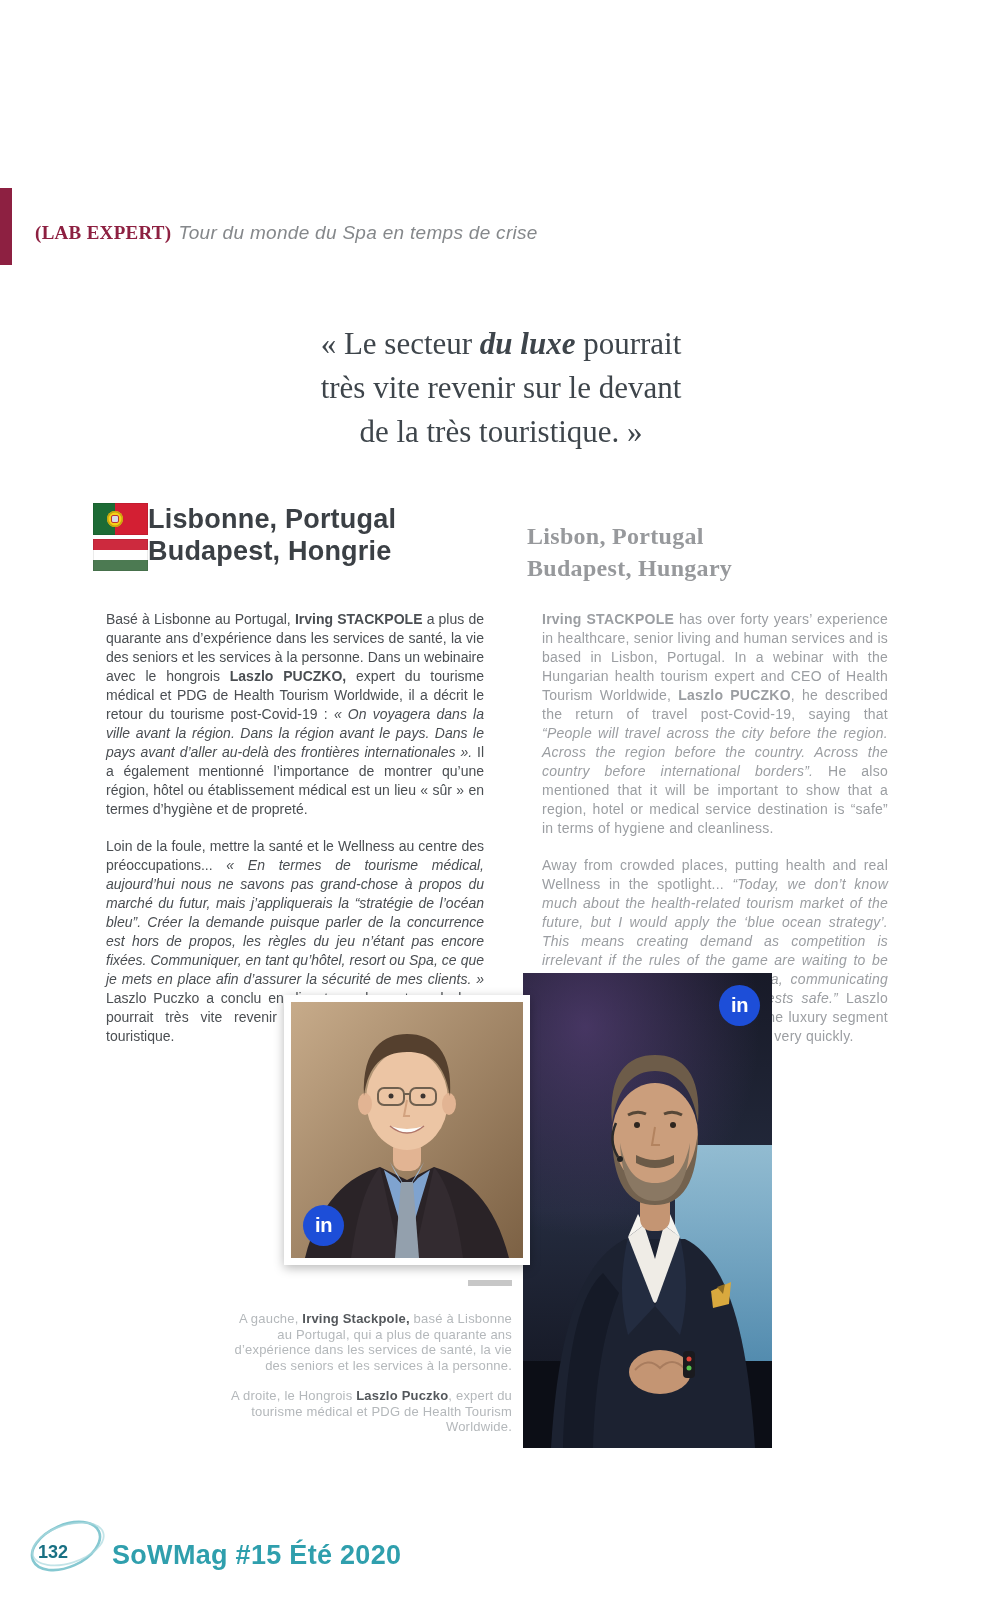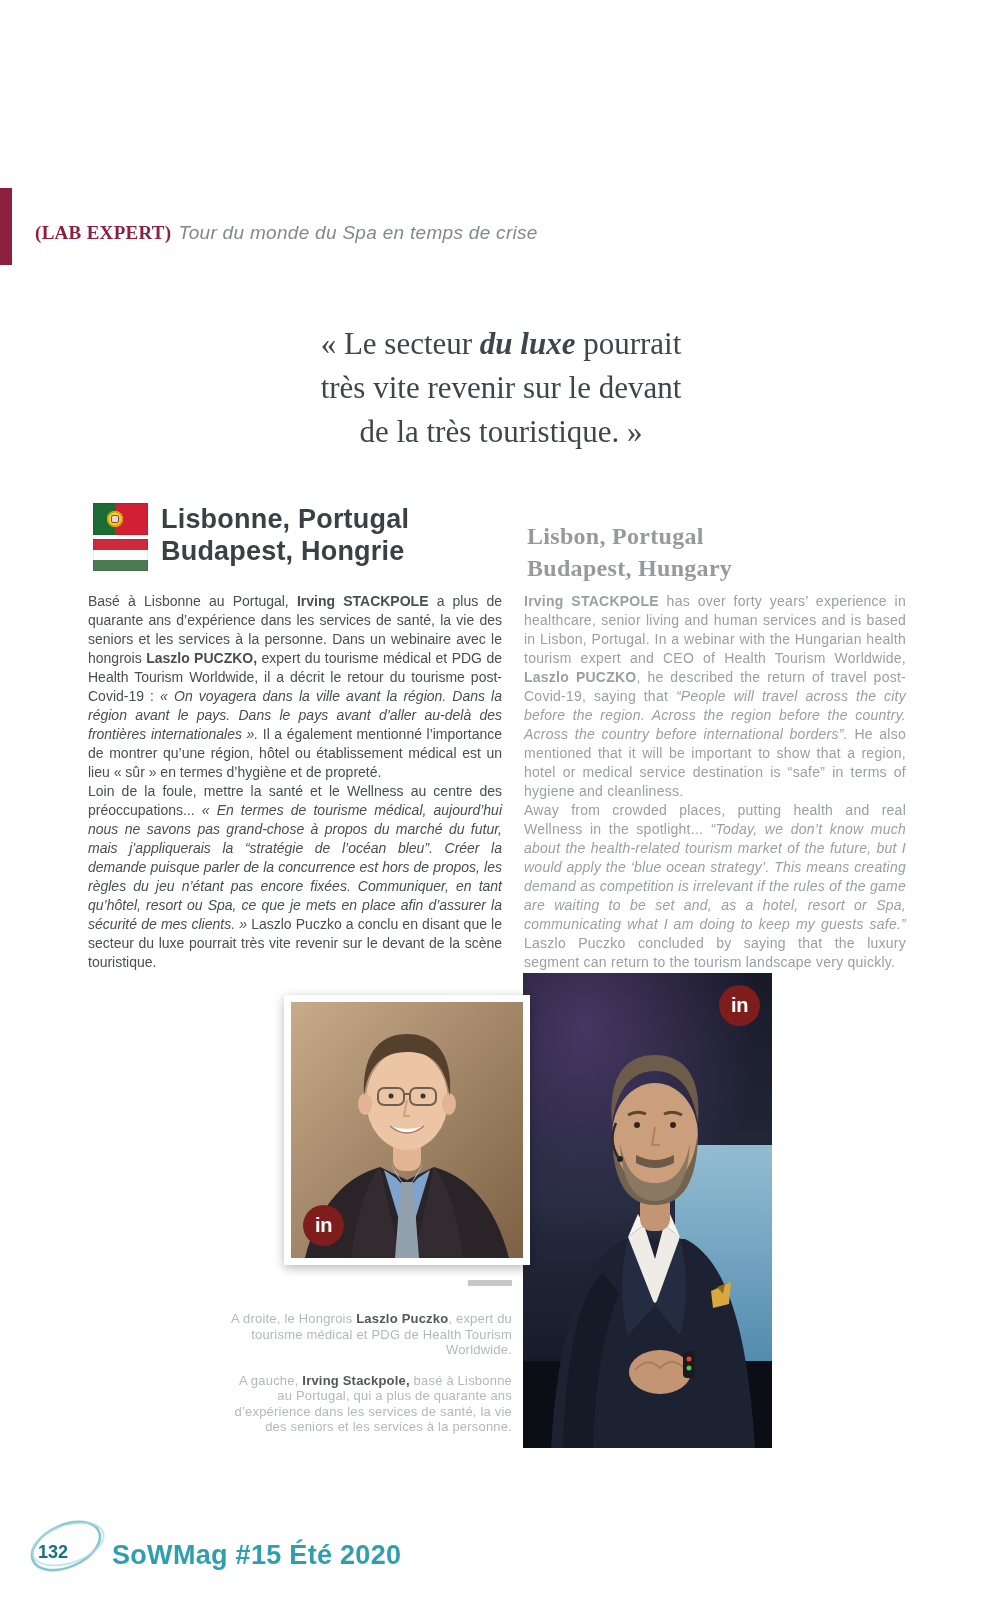--- a/index.html
+++ b/index.html
@@ -27,43 +27,43 @@
   #left-heading-block{position:absolute;left:93px;top:503px;display:flex;align-items:flex-start;}
   #flag-stack{display:flex;flex-direction:column;gap:4px;width:55px;}
   .flag{width:55px;height:32px;position:relative;box-shadow:0 0 0 1px rgba(0,0,0,.08) inset;}
   #flag-portugal{background:linear-gradient(90deg,#1d6b35 0 40%,#d31f33 40% 100%);}
   #flag-portugal .emblem{
     position:absolute;left:calc(40% - 8px);top:8px;width:16px;height:16px;border-radius:50%;
     background:#f7d117;box-shadow:0 0 0 1.5px #c8a50e inset;
   }
   #flag-portugal .emblem:after{content:"";position:absolute;left:4px;top:4px;width:8px;height:8px;border-radius:2px;background:#d8dbe6;border:1px solid #b33;box-sizing:border-box;}
   #flag-hungary{background:linear-gradient(180deg,#cd2a3e 0 33.4%,#ffffff 33.4% 66.7%,#4c7a52 66.7% 100%);}
-  #left-heading-text{margin-left:13px;font-weight:bold;color:#3b4045;font-size:27px;line-height:32px;letter-spacing:.2px;}
+  #left-heading-text{font-weight:bold;color:#3b4045;font-size:27px;line-height:32px;letter-spacing:.2px;}
   #right-heading{
     position:absolute;left:527px;top:520px;font-family:"Liberation Serif",serif;font-weight:bold;
     color:#97999c;font-size:24px;line-height:32px;letter-spacing:.3px;
   }
 
   
   .bodycol{position:absolute;top:592px;font-size:14px;line-height:19px;text-align:justify;}
   #french-column{left:88px;width:414px;color:#4a4e52;}
   #english-column{left:524px;width:382px;color:#9b9ea2;letter-spacing:.25px;}
-  .bodycol p{margin:0;}
+  .bodycol p{margin:18px;}
 
   
   #photo-laszlo{position:absolute;left:523px;top:973px;width:249px;height:475px;overflow:hidden;background:#171a26;}
   #photo-laszlo svg{display:block;width:100%;height:100%;}
   #photo-irving-card{
     position:absolute;left:284px;top:995px;width:246px;height:270px;background:#ffffff;
     box-shadow:0 3px 10px rgba(0,0,0,.28);box-sizing:border-box;padding:7px;
   }
   #photo-irving{position:relative;width:100%;height:100%;overflow:hidden;}
   #photo-irving svg{display:block;width:100%;height:100%;}
   .linkedin-badge{
-    position:absolute;width:41px;height:41px;border-radius:50%;background:#7f1d1d;
+    position:absolute;width:41px;height:41px;border-radius:50%;background:#1d4ed8;
     color:#ffffff;font-weight:bold;font-size:20px;display:flex;align-items:center;justify-content:center;
     letter-spacing:-.5px;
   }
   #linkedin-laszlo{top:12px;right:12px;}
   #linkedin-irving{left:12px;bottom:12px;}
 
   
   #caption-bar{position:absolute;left:468px;top:1280px;width:44px;height:6px;background:#c7c7c7;}
   #caption{
     position:absolute;left:230px;top:1311px;width:282px;text-align:right;
@@ -211,22 +211,22 @@
         <path d="M99,124 Q116,138 133,124" fill="none" stroke="#b0766a" stroke-width="1.5"></path>
       </svg>
       <div class="linkedin-badge" id="linkedin-irving">
         <span>in</span>
       </div>
     </div>
   </div>
 
   <div id="caption-bar"></div>
   <div id="caption">
+    <div class="caption-block"><span>A gauche, </span><span class="b">Irving Stackpole,</span><span> basé à Lisbonne au Portugal, qui a plus de quarante ans d’expérience dans les services de santé, la vie des seniors et les services à la personne.</span></div>
     <div class="caption-block"><span>A droite, le Hongrois </span><span class="b">Laszlo Puczko</span><span>, expert du tourisme médical et PDG de Health Tourism Worldwide.</span></div>
-    <div class="caption-block"><span>A gauche, </span><span class="b">Irving Stackpole,</span><span> basé à Lisbonne au Portugal, qui a plus de quarante ans d’expérience dans les services de santé, la vie des seniors et les services à la personne.</span></div>
   </div>
 
   <svg id="footer-ellipse" viewBox="0 0 96 72">
     <ellipse cx="44" cy="44" rx="36" ry="21" fill="none" stroke="#85c8d1" stroke-width="2.6" transform="rotate(-24 44 44)"></ellipse>
     <ellipse cx="46" cy="42" rx="37" ry="19" fill="none" stroke="#a9d8de" stroke-width="1.8" opacity=".7" transform="rotate(-18 46 42)"></ellipse>
   </svg>
   <div id="footer-page-number">132</div>
   <div id="footer-magazine">SoWMag #15 Été 2020</div>
 
 </div>

